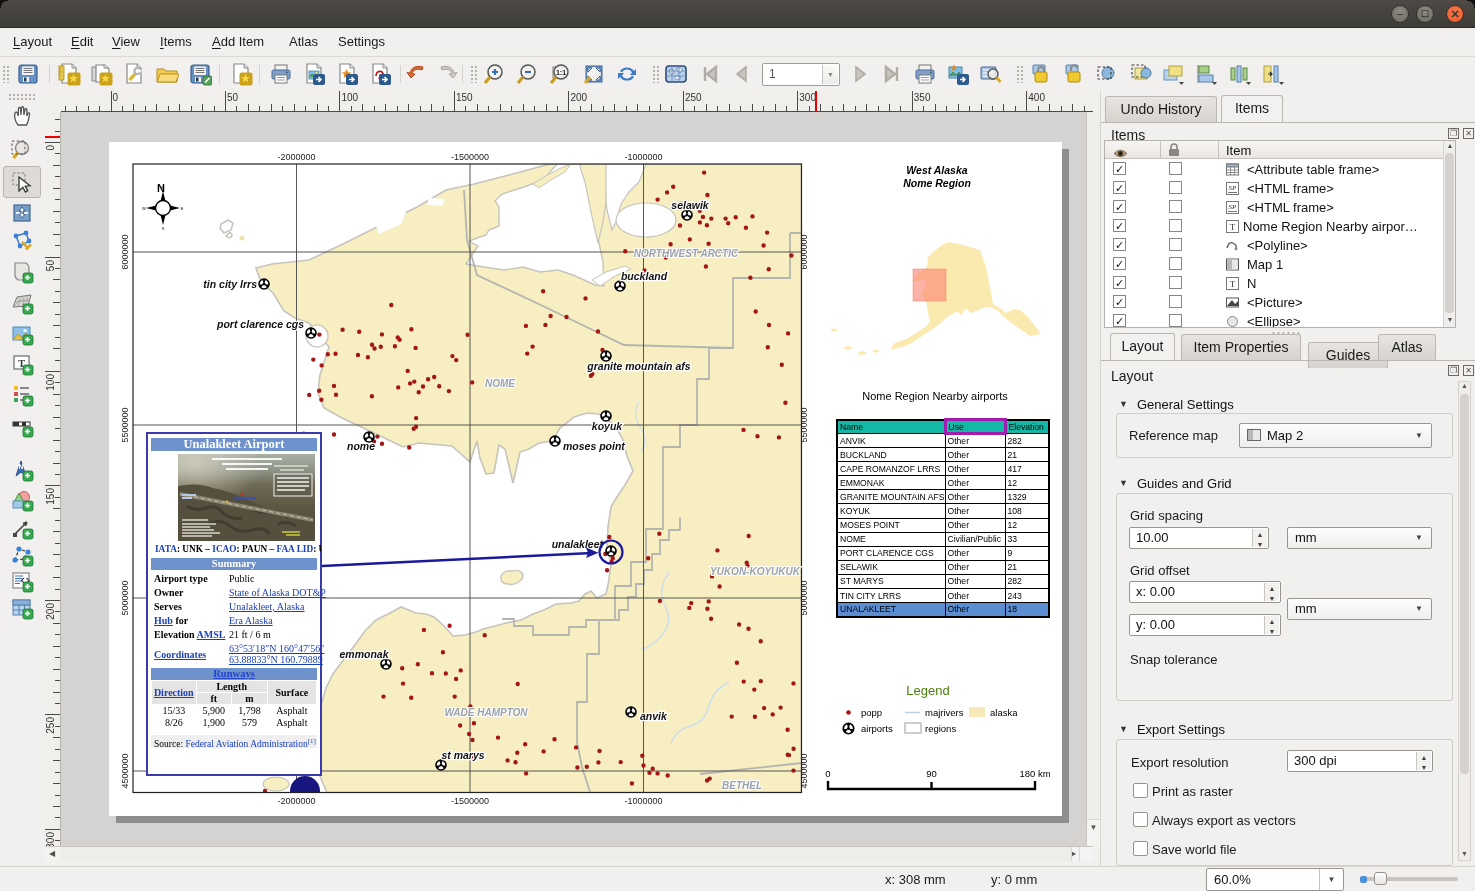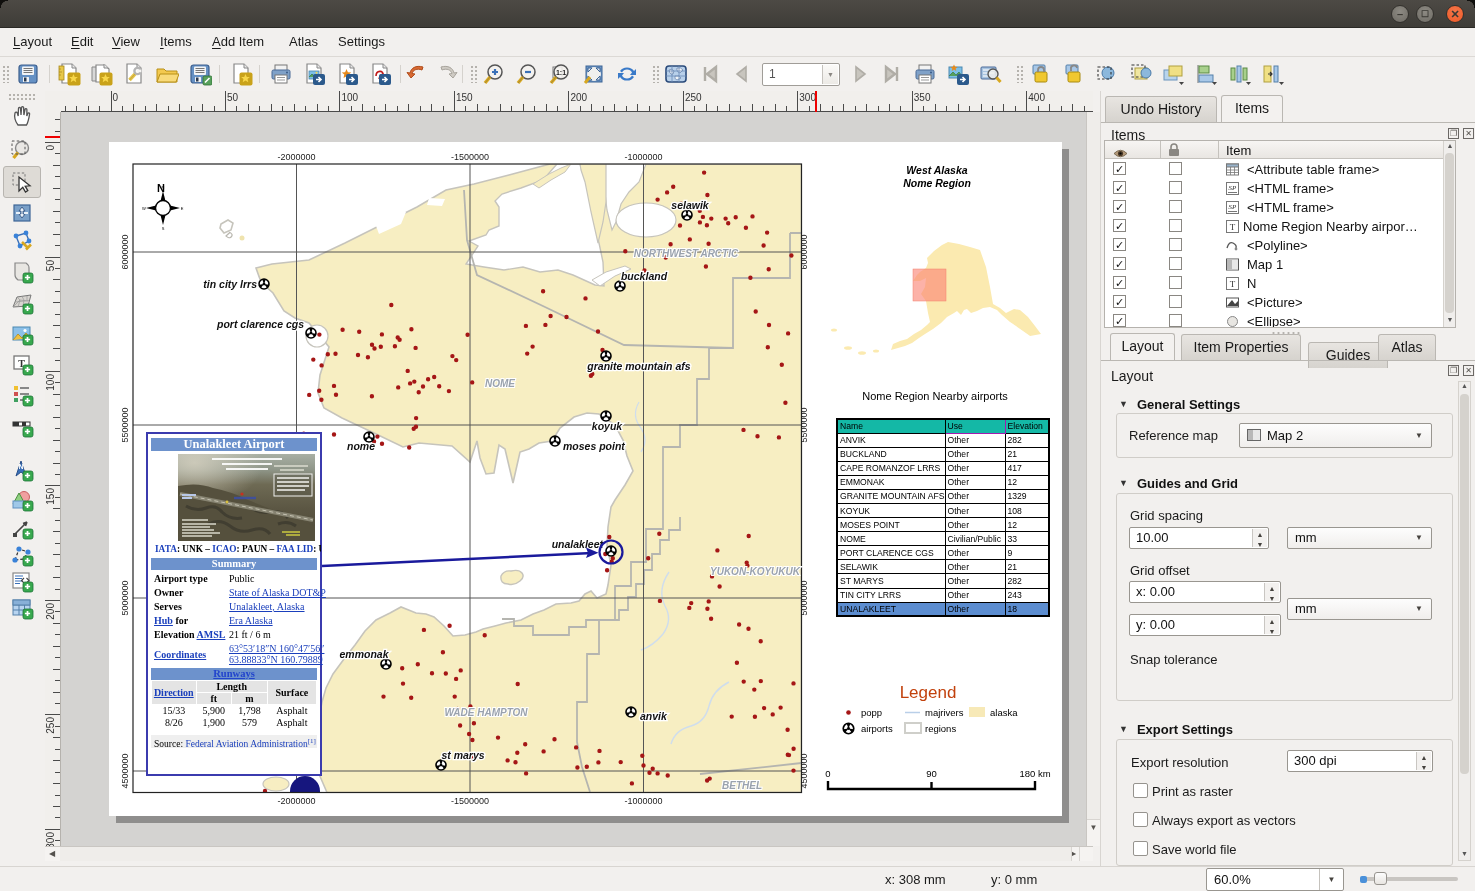--- a/index.html
+++ b/index.html
@@ -33,21 +33,21 @@
 
 #rightpanel{position:absolute;left:1100px;top:91px;width:375px;height:775px;background:#f2f0ee;border-left:1px solid #d8d5d1}
 .tab{position:absolute;height:26px;background:linear-gradient(#e8e5e1,#d6d3ce);border:1px solid #bab7b2;border-bottom:none;border-radius:3px 3px 0 0;font-size:14px;color:#1a1a1a;text-align:center;line-height:25px}
 .tab.active{background:#f3f1ef;height:27px;z-index:5}
 .ptitle{position:absolute;font-size:14px;color:#1a1a1a}
 .dockbtn{position:absolute;width:11px;height:11px;border:1px solid #6b6865;font-size:8px;line-height:9px;text-align:center;color:#55524e;background:#f2f0ee}
 .chk{position:absolute;width:13px;height:13px;background:#fff;border:1px solid #8a8782}
 .irow{position:absolute;left:0;width:100%;height:19px;font-size:13px;color:#111}
 
 .gbox{position:absolute;border:1px solid #d0cdc8;border-radius:3px}
-.sechdr{position:absolute;font-size:13px;font-weight:bold;color:#111}
+.sechdr{position:absolute;font-size:13px;font-weight:normal;color:#111}
 .sechdr:before{content:"▼";font-size:9px;margin-right:9px;position:relative;top:-2px;color:#333}
 .lbl{position:absolute;font-size:13px;color:#1a1a1a}
 .spin{position:absolute;background:#fff;border:1px solid #999690;border-radius:2px;font-size:13px;color:#111;padding-left:6px}
 .spinarr{position:absolute;right:1px;top:1px;bottom:1px;width:15px;border-left:1px solid #c9c6c2;background:#f3f1ef;color:#45423e;font-size:7px;text-align:center}
 .combo{position:absolute;background:linear-gradient(#fdfdfd,#f0eeec);border:1px solid #999690;border-radius:2px;font-size:13px;color:#111;padding-left:7px}
 .cmbarr{position:absolute;right:0;top:0;bottom:0;width:24px;border-left:1px solid #c5c2bd;color:#45423e;font-size:8px;text-align:center}
 .cbx{position:absolute;width:15px;height:15px;background:#fff;border:1px solid #96938e;border-radius:2px}
 
 #statusbar{position:absolute;left:0;top:866px;width:1475px;height:25px;background:#f2f0ee;border-top:1px solid #d8d5d1;font-size:13px;color:#1a1a1a}
 </style></head><body>
@@ -740,21 +740,21 @@
 <ellipse cx="52" cy="114" rx="3" ry="1.5" fill="#fbeab0"></ellipse>
 <path d="M186 85 L196 92 L206 99 L200 101 L191 95 Z" fill="#fff" opacity="0.5"></path>
 <rect x="89" y="32" width="33" height="32" fill="#fa8272" fill-opacity="0.62" stroke="#f47f6e" stroke-width="0.5"></rect>
 </svg>
         <div style="position:absolute;left:726px;top:248px;width:200px;text-align:center;font-size:11px;color:#000">Nome Region Nearby airports</div>
         <div style="position:absolute;left:727px;top:276px;width:214px;font-size:8.6px;color:#000">
           <table style="border-collapse:collapse;width:100%;border:2px solid #000;table-layout:fixed;white-space:nowrap">
             <tbody>
               <tr style="background:#14b8a6;height:14px">
                 <td style="border:1px solid #000;padding:0 2px;width:108px">Name</td>
-                <td style="border:1px solid #a21caf;padding:0 2px;width:60px">Use</td>
+                <td style="border:3px solid #a21caf;padding:0 2px;width:60px">Use</td>
                 <td style="border:1px solid #000;padding:0 2px">Elevation</td>
               </tr>
               <tr style="height:14.1px">
                 <td style="border:1px solid #000;padding:0 2px;overflow:hidden">ANVIK</td>
                 <td style="border:1px solid #000;padding:0 2px;overflow:hidden">Other</td>
                 <td style="border:1px solid #000;padding:0 2px">282</td>
               </tr>
               <tr style="height:14.1px">
                 <td style="border:1px solid #000;padding:0 2px;overflow:hidden">BUCKLAND</td>
                 <td style="border:1px solid #000;padding:0 2px;overflow:hidden">Other</td>
@@ -811,21 +811,21 @@
                 <td style="border:1px solid #000;padding:0 2px">243</td>
               </tr>
               <tr style="background:#5c8dd0;height:14.1px">
                 <td style="border:1px solid #000;padding:0 2px;overflow:hidden">UNALAKLEET</td>
                 <td style="border:1px solid #000;padding:0 2px;overflow:hidden">Other</td>
                 <td style="border:1px solid #000;padding:0 2px">18</td>
               </tr>
             </tbody>
           </table>
         </div>
-        <div style="position:absolute;left:769px;top:541px;width:100px;text-align:center;font-size:17px;color:#c2410c">Legend</div>
+        <div style="position:absolute;left:769px;top:541px;width:100px;text-align:center;font-size:13px;color:#4d7c0f">Legend</div>
         <svg width="300" height="40" viewBox="0 0 300 40" style="position:absolute;left:725px;top:560px">
           <circle cx="14.5" cy="10.5" r="2.3" fill="#a51616"></circle>
           <text x="27" y="14" style="font-size:9.5px;fill:#000">popp</text>
           <line x1="71" y1="10.5" x2="86" y2="10.5" stroke="#b9cfe8" stroke-width="1.5"></line>
           <text x="91" y="14" style="font-size:9.5px;fill:#000">majrivers</text>
           <rect x="135" y="5" width="16" height="10" fill="#f7e9b7"></rect>
           <text x="156" y="14" style="font-size:9.5px;fill:#000">alaska</text>
           <g transform="translate(14.5,26.5) scale(1.05)">
             <circle r="5" fill="#fff" stroke="#000" stroke-width="1.6"></circle>
             <path d="M0 0 L-1.8 -4.6 A5 5 0 0 1 1.8 -4.6 Z" fill="#000"></path>

